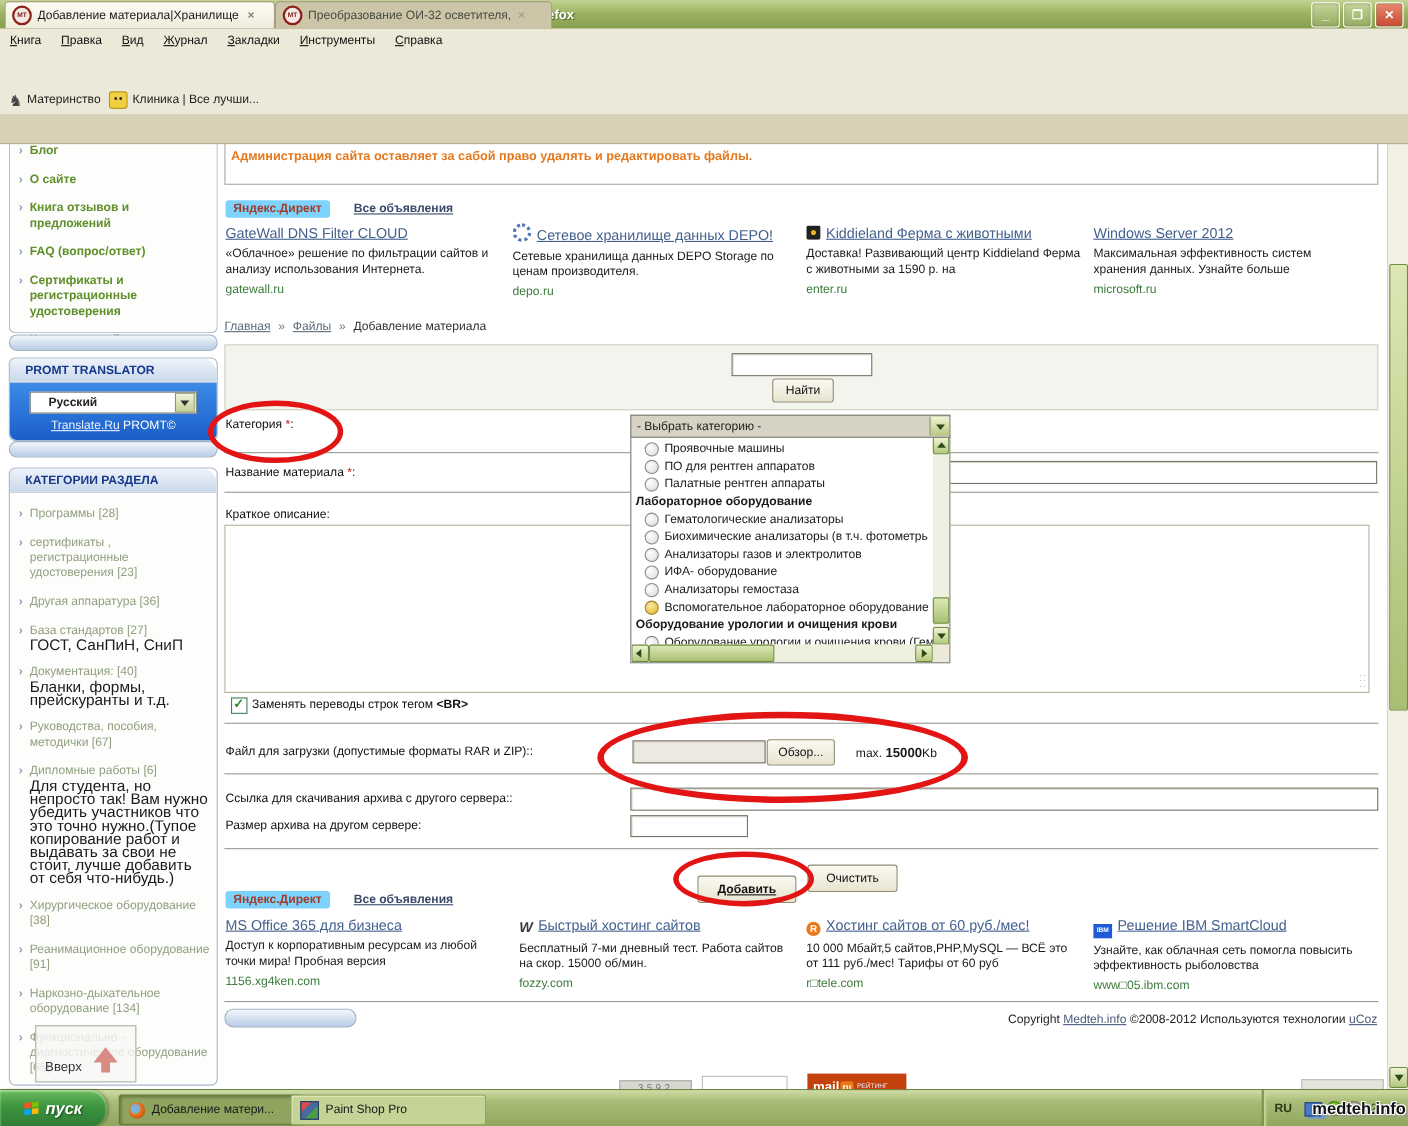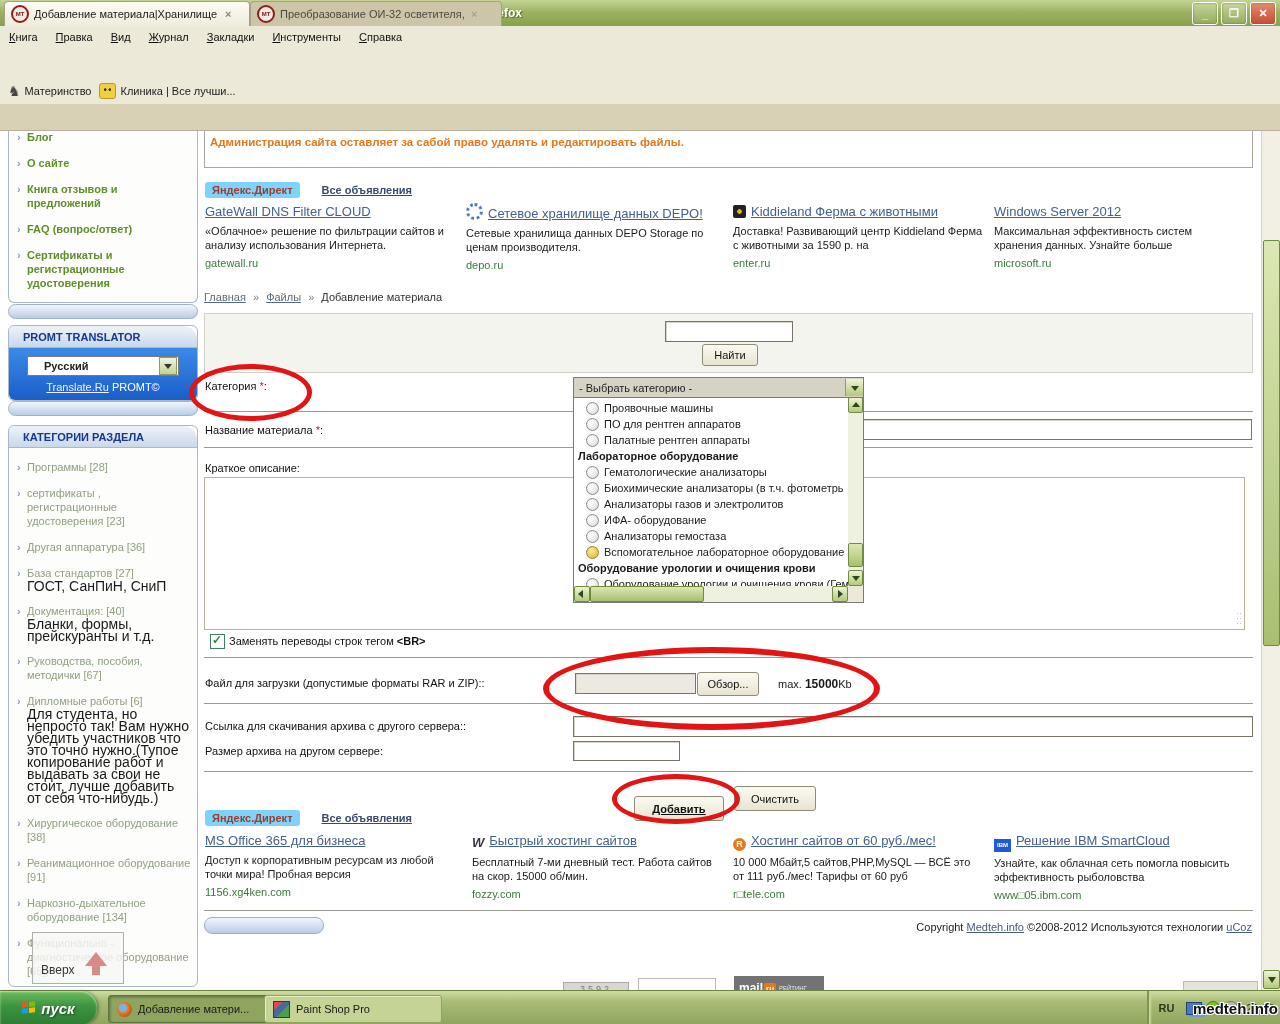--- a/index.html
+++ b/index.html
@@ -155,21 +155,21 @@
 
   #footer-swoosh{left:204px;top:917px;width:118px;height:15px;border:1px solid #9fb1c8;border-radius:8px;
      background:linear-gradient(#f2f6fb,#b9cde6);z-index:2;}
   #footertxt{position:absolute;right:28px;top:921px;z-index:2;color:#222;}
   #footertxt .lnk{color:#4a5a7a;text-decoration:underline;}
 
   .counterbox{position:absolute;z-index:3;}
   #cnt1{left:563px;top:982px;width:64px;height:14px;background:#d8d8d0;border:1px solid #aaa;
      color:#777;font-size:9px;letter-spacing:3px;text-align:center;line-height:13px;}
   #cnt2{left:638px;top:978px;width:76px;height:22px;background:#fff;border:1px solid #bbb;}
-  #mailru{left:734px;top:976px;width:85px;height:24px;background:#737373;display:flex;align-items:center;padding-left:5px;}
+  #mailru{left:734px;top:976px;width:85px;height:24px;background:#c2410c;display:flex;align-items:center;padding-left:5px;}
   #mailru .m{color:#fff;font-weight:bold;font-size:12px;}
   #mailru .r{color:#fff;background:#e87818;border-radius:2px;font-size:8px;font-weight:bold;padding:1px 2px;margin-left:1px;}
   #mailru .sub{color:#e8eaf8;font-size:6px;margin-left:3px;}
   #cnt4{left:1183px;top:981px;width:73px;height:9px;background:#e4e4dc;border:1px solid #bbb;}
 
   
   #vscroll{left:1261px;top:104px;width:18px;height:886px;background:#f2f0e4;border-left:1px solid #d8d4c0;z-index:5;}
 
   
   .redell{position:absolute;border:5px solid #e21414;border-radius:50%;z-index:10;}

